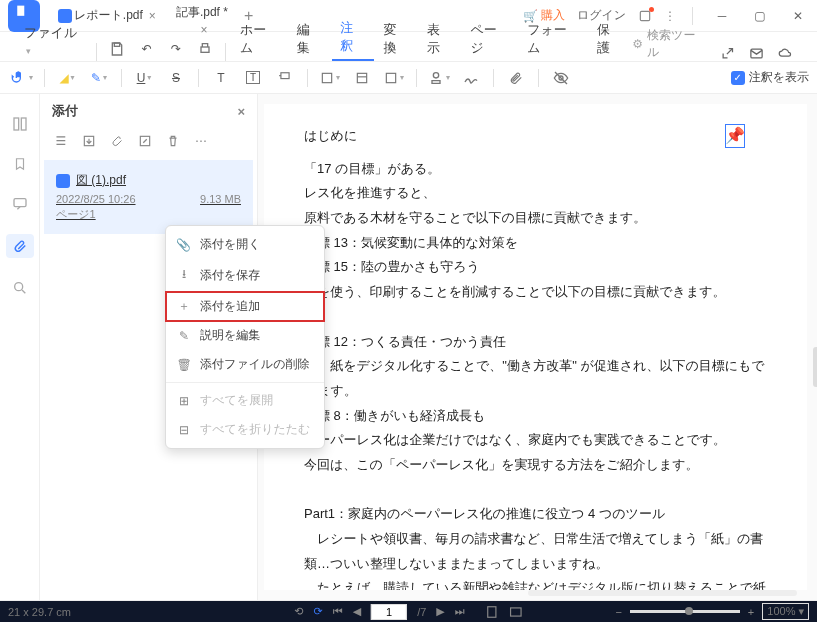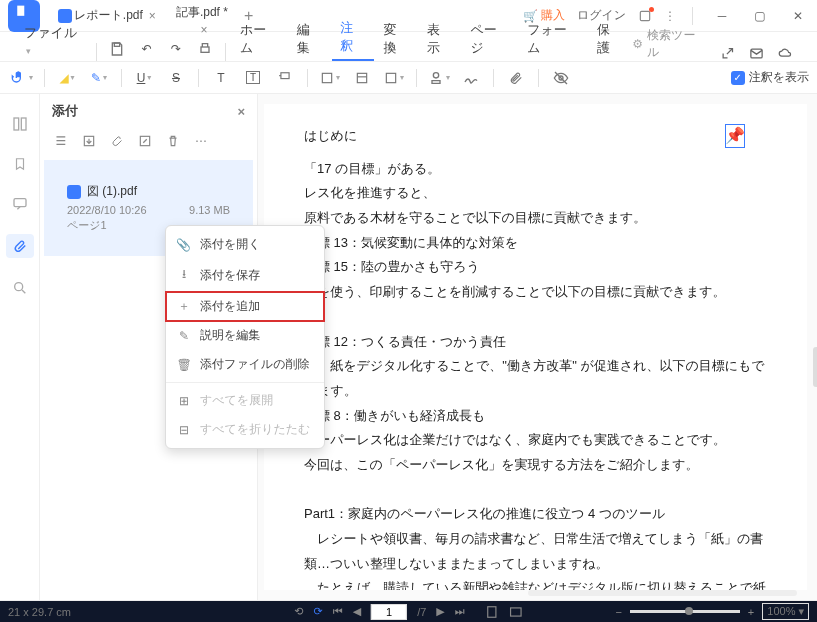--- a/index.html
+++ b/index.html
@@ -43,21 +43,21 @@
 .main { display:flex; height: calc(100% - 32px - 30px - 32px - 22px); }
 .sidebar-rail { width: 40px; border-right:1px solid #eee; display:flex; flex-direction:column; align-items:center; padding-top:20px; gap:20px; }
 .rail-icon { width:20px; height:20px; color:#aaa; display:flex; align-items:center; justify-content:center; }
 .rail-icon.active { color:#3b7cff; background:#eaf2ff; border-radius:4px; width:28px; height:24px; }
 
 .panel { width: 218px; border-right:1px solid #eee; position:relative; }
 .panel-header { display:flex; align-items:center; padding:8px 12px; font-size:13px; font-weight:bold; color:#444; }
 .panel-close { margin-left:auto; color:#888; cursor:pointer; }
 .panel-toolbar { display:flex; align-items:center; gap:10px; padding:4px 12px 8px; color:#888; }
 .panel-tool { width:18px; height:18px; display:flex; align-items:center; justify-content:center; }
-.attachment-item { background:#eaf2ff; margin:2px 4px; padding:23px; }
+.attachment-item { background:#eaf2ff; margin:2px 4px; padding:12px;text-decoration:underline; }
 .att-row1 { display:flex; align-items:center; gap:6px; }
 .att-icon { width:14px; height:14px; background:#3b7cff; border-radius:3px; }
 .att-name { font-size:12px; color:#333; }
 .att-row2 { display:flex; justify-content:space-between; margin-top:4px; font-size:11px; color:#888; }
 .att-page { font-size:11px; color:#888; margin-top:2px; }
 
 
 .context-menu { position:absolute; left:165px; top:225px; width:160px; background:#fff; border:1px solid #ddd; border-radius:6px; box-shadow:0 4px 12px rgba(0,0,0,.15); z-index:100; padding:4px 0; }
 .ctx-item { display:flex; align-items:center; gap:8px; padding:6px 10px; font-size:12px; color:#444; }
 .ctx-item.highlighted { outline:2px solid #d93030; outline-offset:-1px; }
@@ -317,21 +317,21 @@
           </svg>
         </span>
       <span class="panel-tool">⋯</span>
     </div>
     <div class="attachment-item">
       <div class="att-row1">
         <div class="att-icon"></div>
         <span class="att-name">図 (1).pdf</span>
       </div>
       <div class="att-row2">
-        <span>2022/8/10 10:26</span>
+        <span>2022/8/25 10:26</span>
         <span>9.13 MB</span>
       </div>
       <div class="att-page">ページ1</div>
     </div>
   </div>
 
   <div class="docarea">
     <div class="word-badge">W</div>
     <div class="page">
       <div class="pin">

